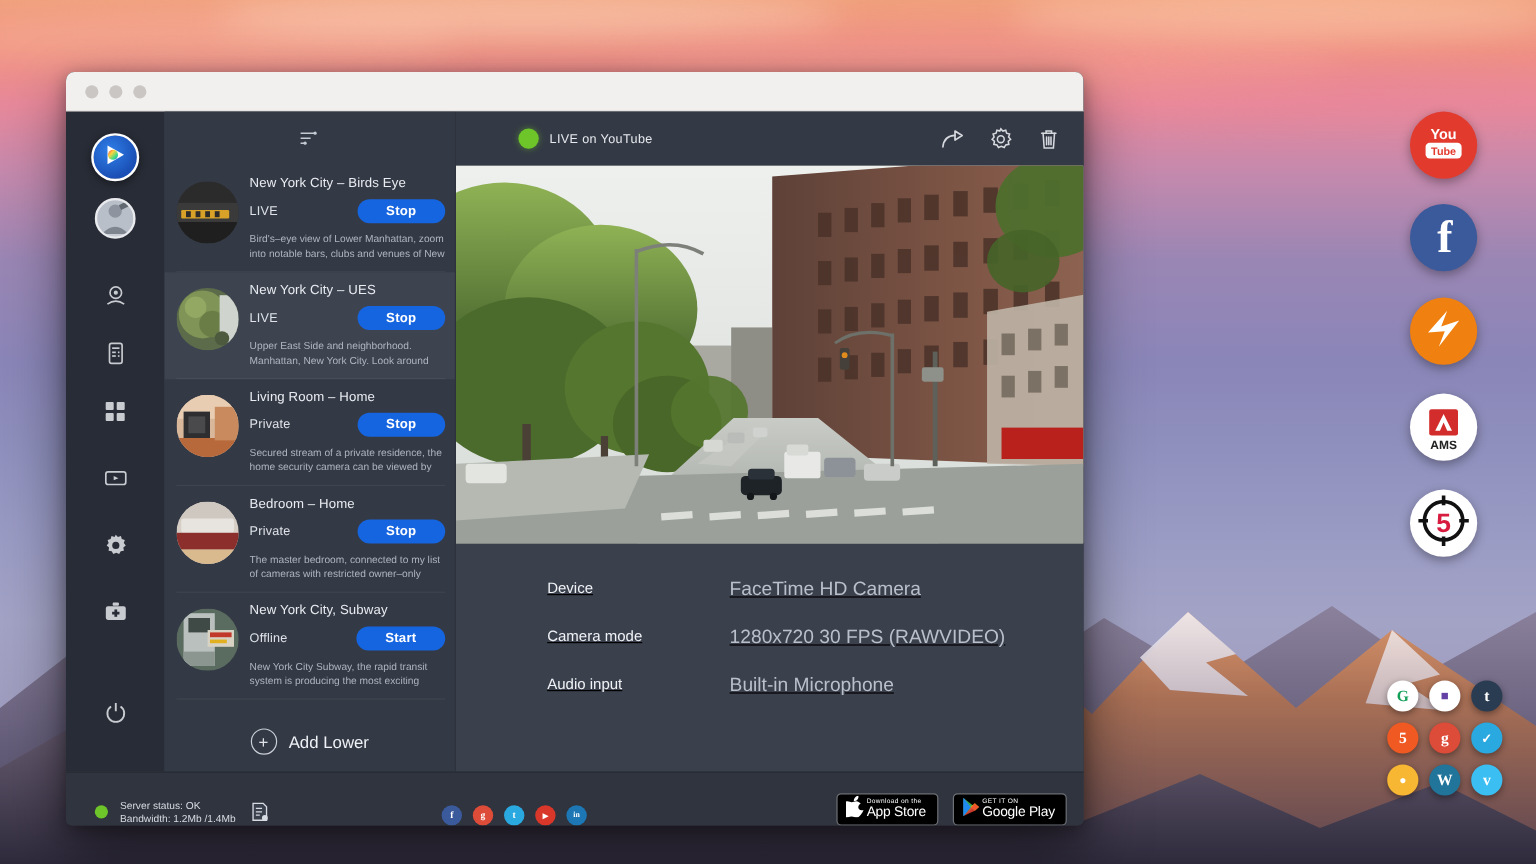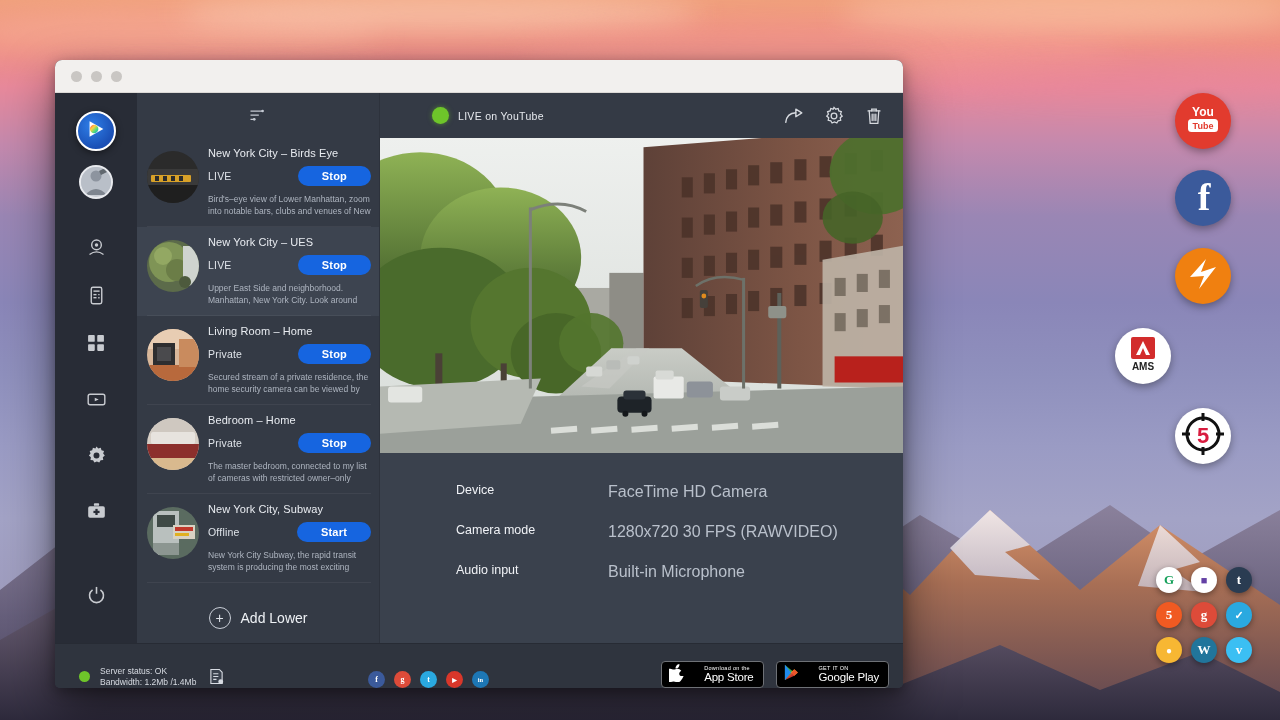--- a/index.html
+++ b/index.html
@@ -154,21 +154,21 @@
   .tab {
     background: #ffffff; border: none; border-radius: 13px;
     font-family: "Liberation Sans", sans-serif;
     color: #5461c9; font-size: 11.5px; padding: 6px 17px; cursor: pointer;
     letter-spacing: .2px;
   }
   .tab.active { color: #4a57c4; }
 
   
   #info { padding: 30px 0 0 76px; }
-  .info-row { display: flex; margin-bottom: 22px; }
+  .info-row { display: flex; margin-bottom: 22px; text-decoration: underline; }
   .info-label { width: 152px; flex: 0 0 152px; color: #f0f2f6; font-size: 12.5px; }
   .info-value { color: #b9c0cb; font-size: 16px; }
 
   
   #footer {
     height: 45px; flex: 0 0 45px; background: #2f343e;
     display: flex; align-items: flex-end; padding: 0 14px;
     border-top: 1px solid #272b34;
   }
   #status { display: flex; align-items: center; gap: 10px; width: 243px; flex: 0 0 243px; }
@@ -177,21 +177,21 @@
   .status-line { color: #d7dbe2; font-size: 8.5px; }
   #status-doc { width: 15px; height: 17px; margin-left: 3px; cursor: pointer; }
   #socials { display: flex; gap: 9px; margin-left: 56px; }
   .soc { width: 17px; height: 17px; border-radius: 50%;
          display: flex; align-items: center; justify-content: center;
          color: #fff; font-size: 8px; font-weight: bold; cursor: pointer;
          font-family: "Liberation Serif", serif; }
   #stores { display: flex; gap: 12px; margin-left: auto; }
   .store {
     height: 27px; background: #000; border: 1px solid #6e7176; border-radius: 4px;
-    display: flex; align-items: center; gap: 20px; padding: 0 9px 0 7px; cursor: pointer;
+    display: flex; align-items: center; gap: 2px; padding: 0 9px 0 7px; cursor: pointer;
   }
   .store-txt { line-height: 1.05; }
   .store-top { color: #fff; font-size: 5.5px; letter-spacing: .3px; display: block; }
   .store-big { color: #fff; font-size: 11.5px; display: block; letter-spacing: -.2px; }
 
   
   .dicon {
     position: absolute; border-radius: 50%; cursor: pointer;
     display: flex; align-items: center; justify-content: center;
     box-shadow: 0 3px 9px rgba(0,0,0,.35);
@@ -750,21 +750,21 @@
   </div>
 
   <div class="dicon" style="left:1175px;top:248px;width:56px;height:56px;background:#f08010;">
     <span>
       <svg width="42" height="42" viewBox="0 0 42 42">
         <path d="M8 24 L24 6 L19 19 L34 14 L17 36 L22 23 Z" fill="#ffffff"></path>
       </svg>
     </span>
   </div>
 
-  <div class="dicon" style="left:1115px;top:328px;width:56px;height:56px;background:#ffffff;">
+  <div class="dicon" style="left:1175px;top:328px;width:56px;height:56px;background:#ffffff;align-items:flex-end;">
     <span>
       <svg width="44" height="42" viewBox="0 0 44 42">
         <rect x="10" y="4" width="24" height="22" rx="2" fill="#d22c2c"></rect>
         <path d="M22 8 L29 22 L25 22 L22 15 L19 22 L15 22 Z" fill="#ffffff"></path>
         <text x="22" y="37" font-family="Liberation Sans, sans-serif" font-size="10" font-weight="bold" fill="#222222" text-anchor="middle">AMS</text>
       </svg>
     </span>
   </div>
 
   <div class="dicon" style="left:1175px;top:408px;width:56px;height:56px;background:#ffffff;">

